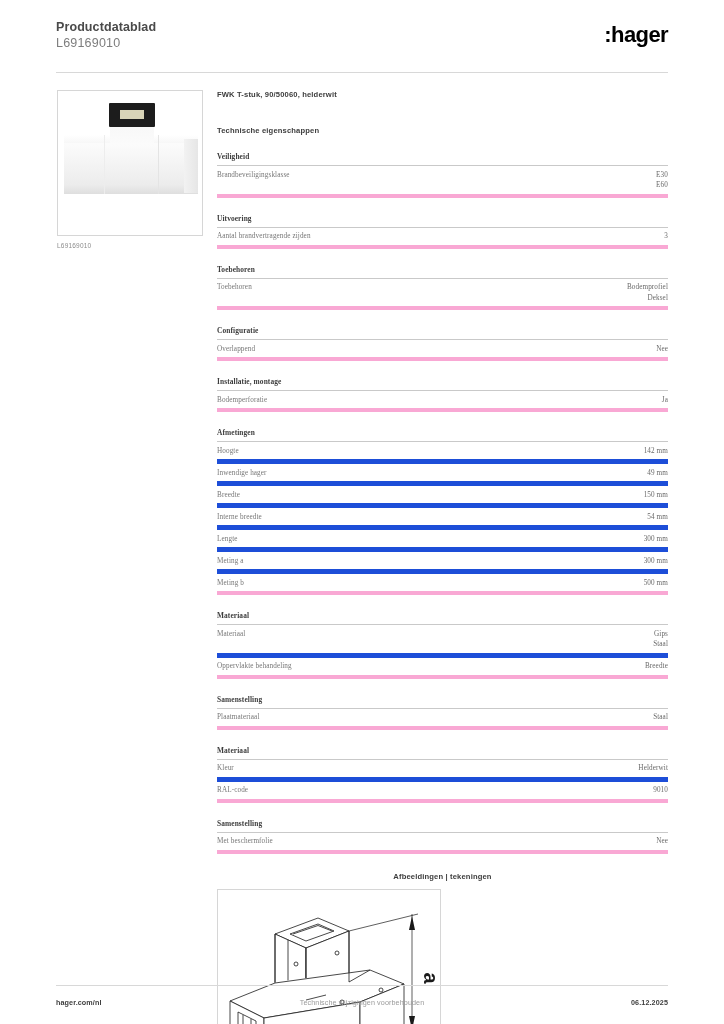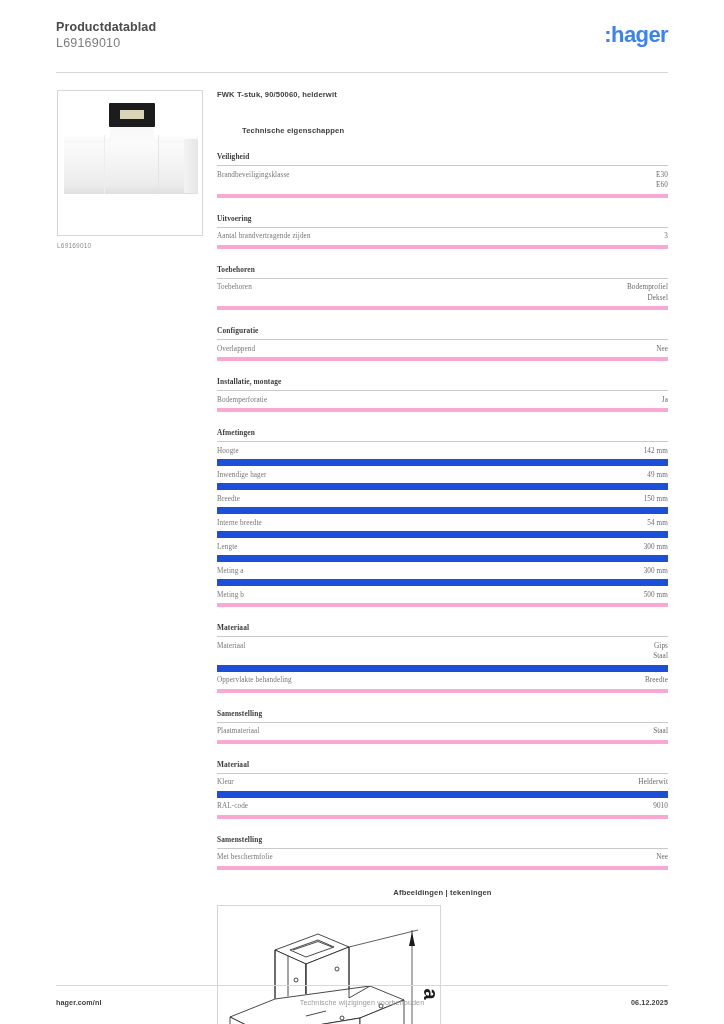--- a/index.html
+++ b/index.html
@@ -146,36 +146,35 @@
     color: #3d3d3d;
     letter-spacing: 0.15px;
     margin-bottom: 27px;
   }
   .section-title {
     font-size: 7.6px;
     font-weight: bold;
     color: #3d3d3d;
     letter-spacing: 0.15px;
     margin-bottom: 17px;
-    margin-left: 25px;
   }
   .group { margin-bottom: 0; font-family: Liberation Serif, serif; }
   .group-head {
     font-size: 7.4px;
     font-weight: bold;
     color: #3d3d3d;
     letter-spacing: 0.1px;
     padding-bottom: 4px;
     border-bottom: 1px solid #c9c9c9;
   }
   .row {
     display: flex;
     justify-content: space-between;
     align-items: flex-start;
-    border-bottom: 7px solid #1d4ed8;
+    border-bottom: 5px solid #1d4ed8;
     padding: 3.5px 0 3px 0;
     min-height: 13px;
   }
   .row.last { border-bottom: 4px solid #f9a8d4; }
   .row-label {
     font-size: 7.2px;
     color: #777777;
     letter-spacing: 0.1px;
     line-height: 10.5px;
   }
@@ -248,21 +247,21 @@
 <body>
 
 <div class="page">
 
   <div class="header">
     <div class="header-inner">
       <div>
         <div class="doc-title">Productdatablad</div>
         <div class="doc-subtitle">L69169010</div>
       </div>
-      <div class="logo" style="color: #3b82f6; text-align: right;">:hager</div>
+      <div class="logo" style="color: #000000; text-align: right;">:hager</div>
     </div>
   </div>
   <div class="header-rule"></div>
 
   <div class="photo-box">
     <div class="photo-stage">
       <div class="duct-horiz"></div>
       <div class="duct-horiz-top"></div>
       <div class="duct-horiz-shadow"></div>
       <div class="duct-seam-l"></div>

